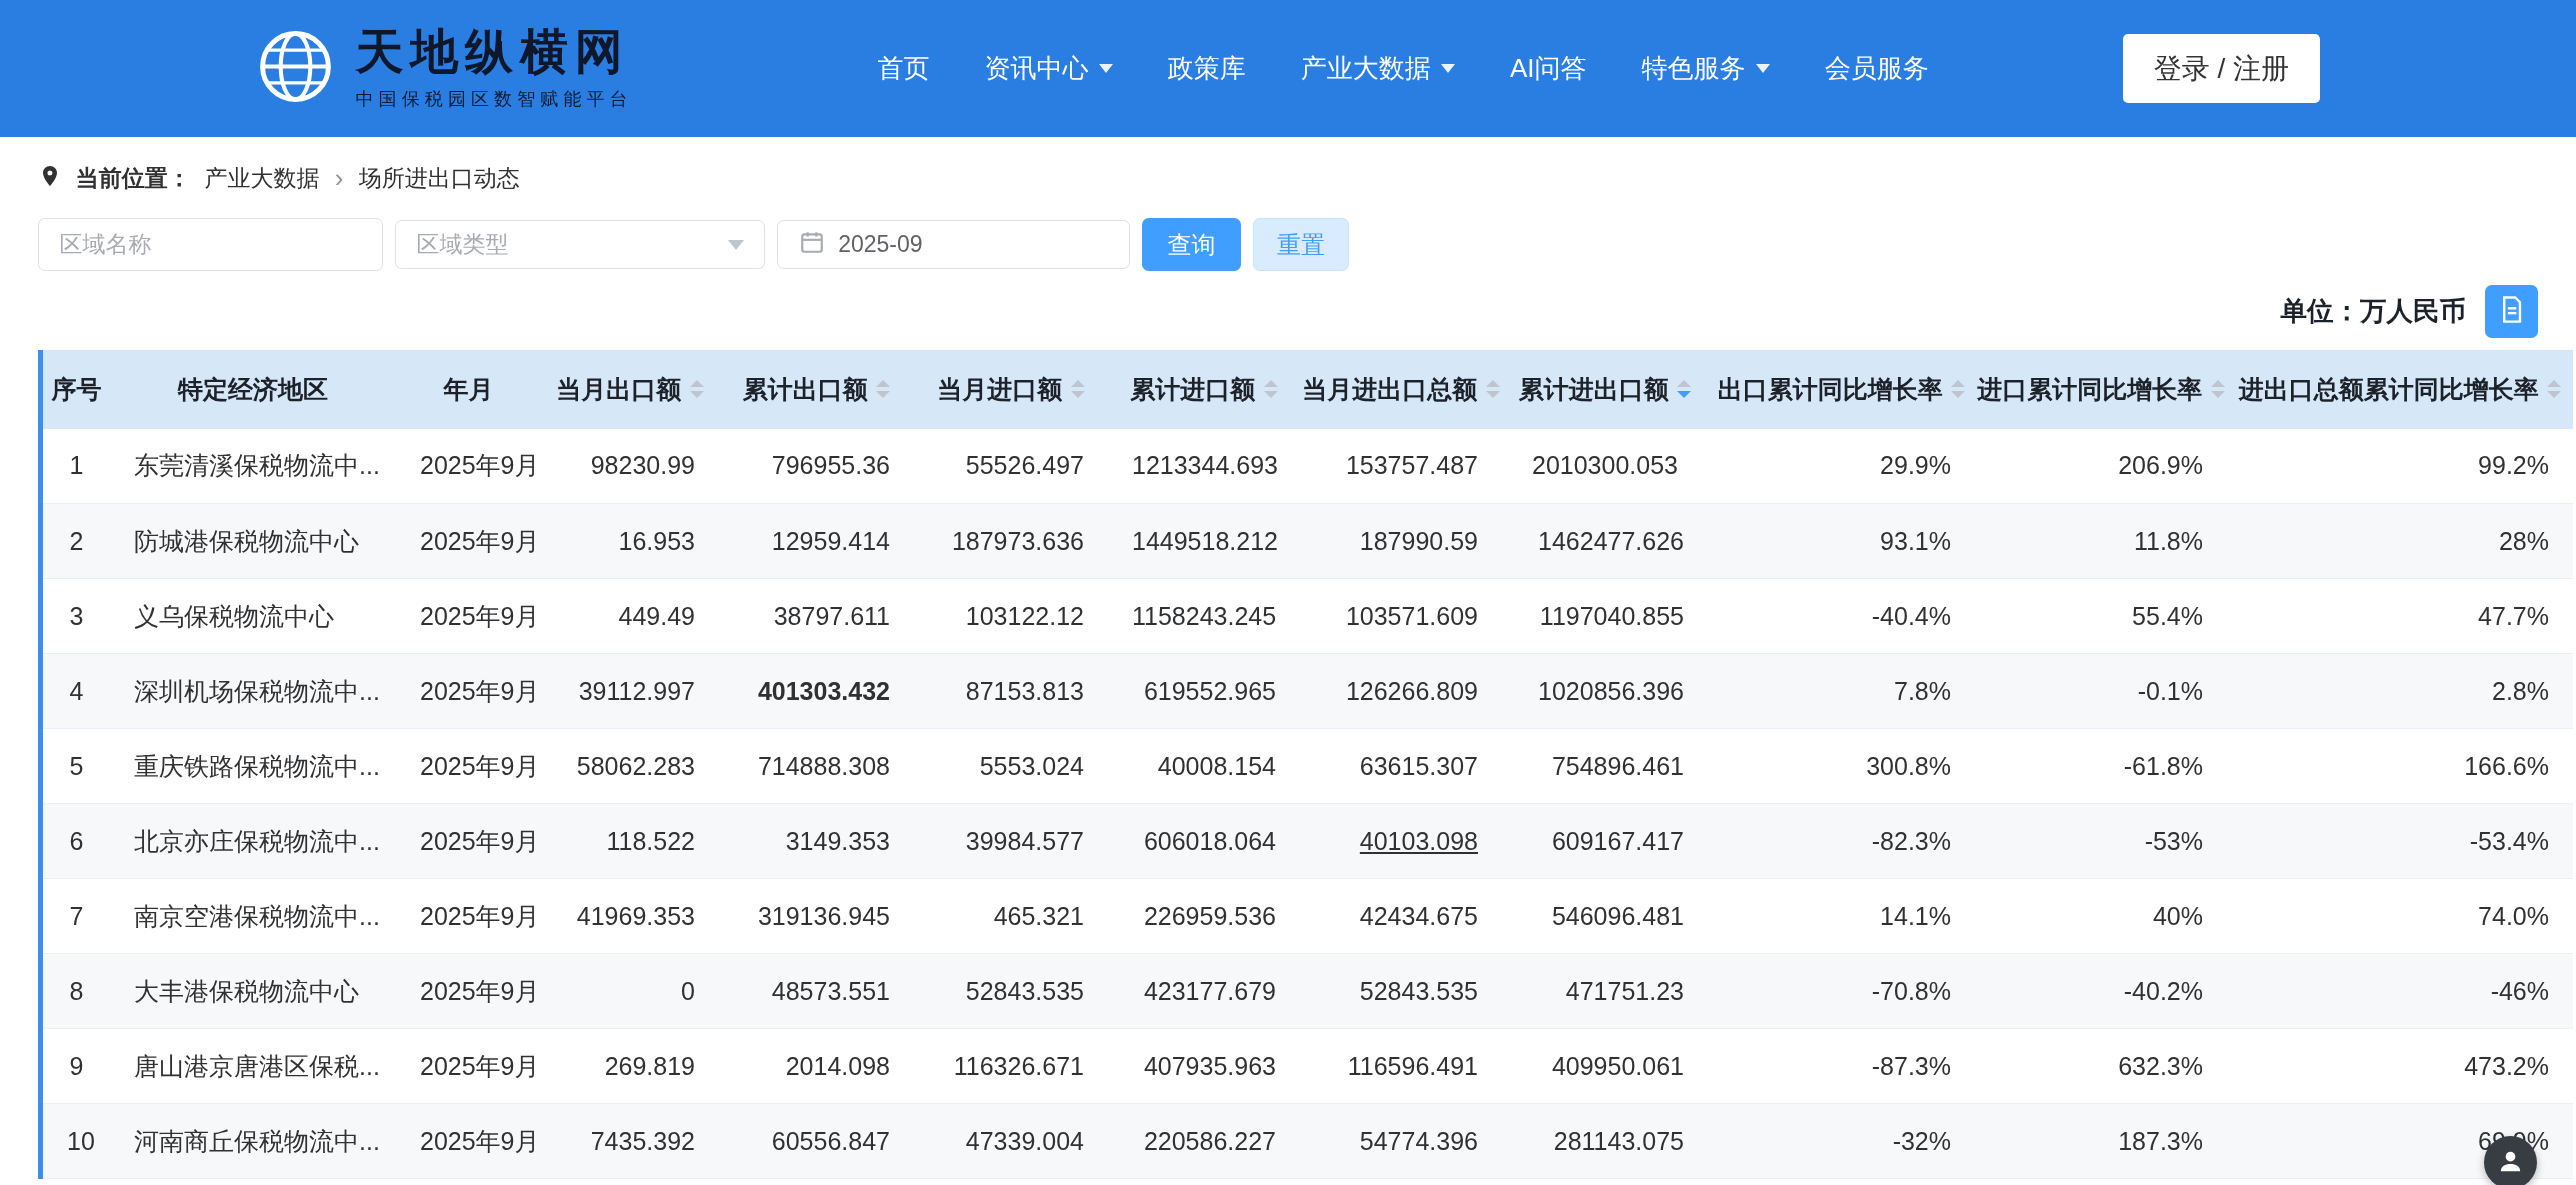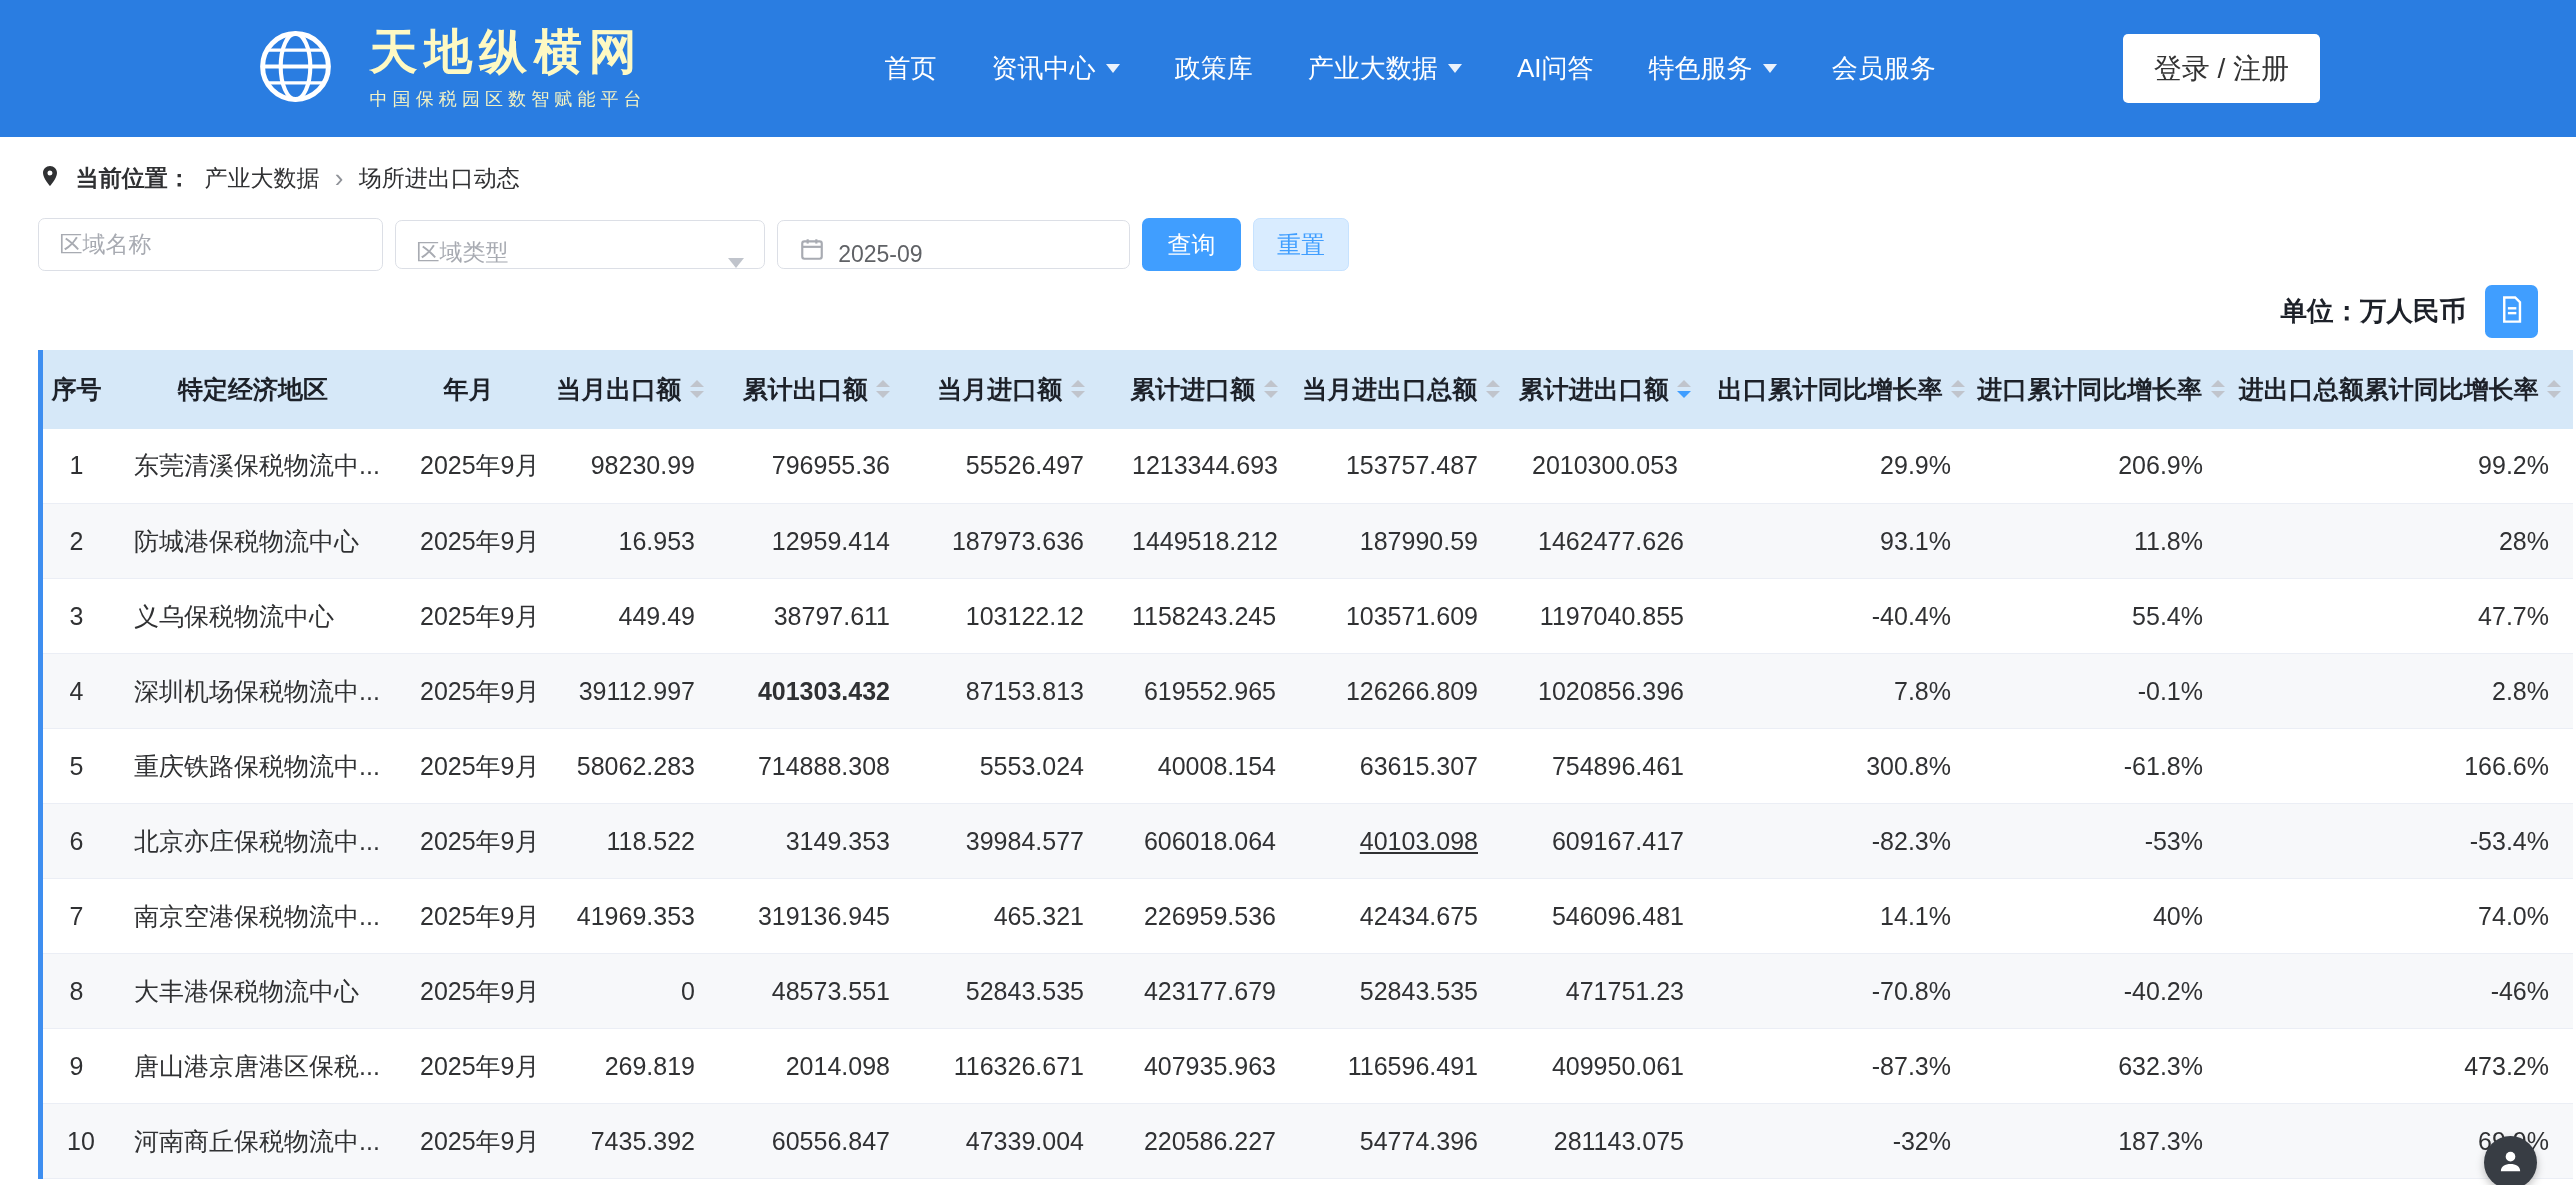--- a/index.html
+++ b/index.html
@@ -4,40 +4,40 @@
 <style>
   * { margin:0; padding:0; box-sizing:border-box; }
   html,body { width:2576px; height:1186px; overflow:hidden; background:#fff;
     font-family:"Liberation Sans","DejaVu Sans",sans-serif; }
   .page { position:relative; width:2576px; height:1186px; }
 
   
   .topbar { height:137px; background:#2A7DE1; display:flex; align-items:center;
     justify-content:space-between; padding:0 256px; }
   .logo { display:flex; align-items:center; gap:20.5px; }
-  .logo-text { display:flex; flex-direction:column; color:#fef9c3;margin-left:14px; }
+  .logo-text { display:flex; flex-direction:column; color:#0f172a; }
   .logo-title { font-size:48px; font-weight:bold; letter-spacing:6.8px; line-height:1.1; }
   .logo-sub { font-size:18px; letter-spacing:5.1px; margin-top:8.5px; opacity:.95; }
   .main-nav { display:flex; align-items:center; gap:55px; margin-left:51px; flex:1; justify-content:center; }
   .nav-item { display:flex; align-items:center; color:#fff; font-size:26px; cursor:pointer; white-space:nowrap; }
   .chev { width:0; height:0; border-left:7.7px solid transparent; border-right:7.7px solid transparent;
     border-top:9.4px solid #fff; margin-left:10.2px; opacity:.9; }
   .login-btn { background:#fff; color:#333; font-size:28px; padding:15.4px 31px;
     border:none; border-radius:5.1px; white-space:nowrap; cursor:pointer; }
 
   
   .breadcrumb { display:flex; align-items:center; gap:13.7px; margin:26px 38px 0; font-size:23px; color:#303133; }
   .bc-prefix { font-weight:bold; }
   .bc-sep { color:#909399; font-size:26px; margin:0 1.7px; }
   .bc-link { color:#303133; cursor:pointer; }
 
   
   .filters { display:flex; align-items:center; gap:12px; margin:24px 38px 0; }
   .f-input { height:49px; border:1.7px solid #DCDFE6; border-radius:6.8px; background:#fff;
-    display:flex; align-items:flex-end; padding:0 20.5px; font-size:23px; }
+    display:flex; align-items:center; padding:0 20.5px; font-size:23px; }
   input.f-text { width:345px; height:53px; border:1.7px solid #DCDFE6; border-radius:6.8px;
     padding:0 20.5px; font-size:23px; color:#606266; outline:none;
     font-family:"Liberation Sans","DejaVu Sans",sans-serif; }
   input.f-text::placeholder { color:#A8ABB2; }
   .f-select { width:370px; color:#A8ABB2; cursor:pointer; }
   .sel-chev { width:0; height:0; border-left:8.5px solid transparent; border-right:8.5px solid transparent;
     border-top:10.2px solid #C0C4CC; margin-left:auto; }
   .f-date { width:353px; color:#606266; cursor:pointer; gap:13.7px; }
   .btn-primary { width:99px; height:53px; background:#409EFF; color:#fff; font-size:24px;
     border:none; border-radius:6.8px; cursor:pointer; }

